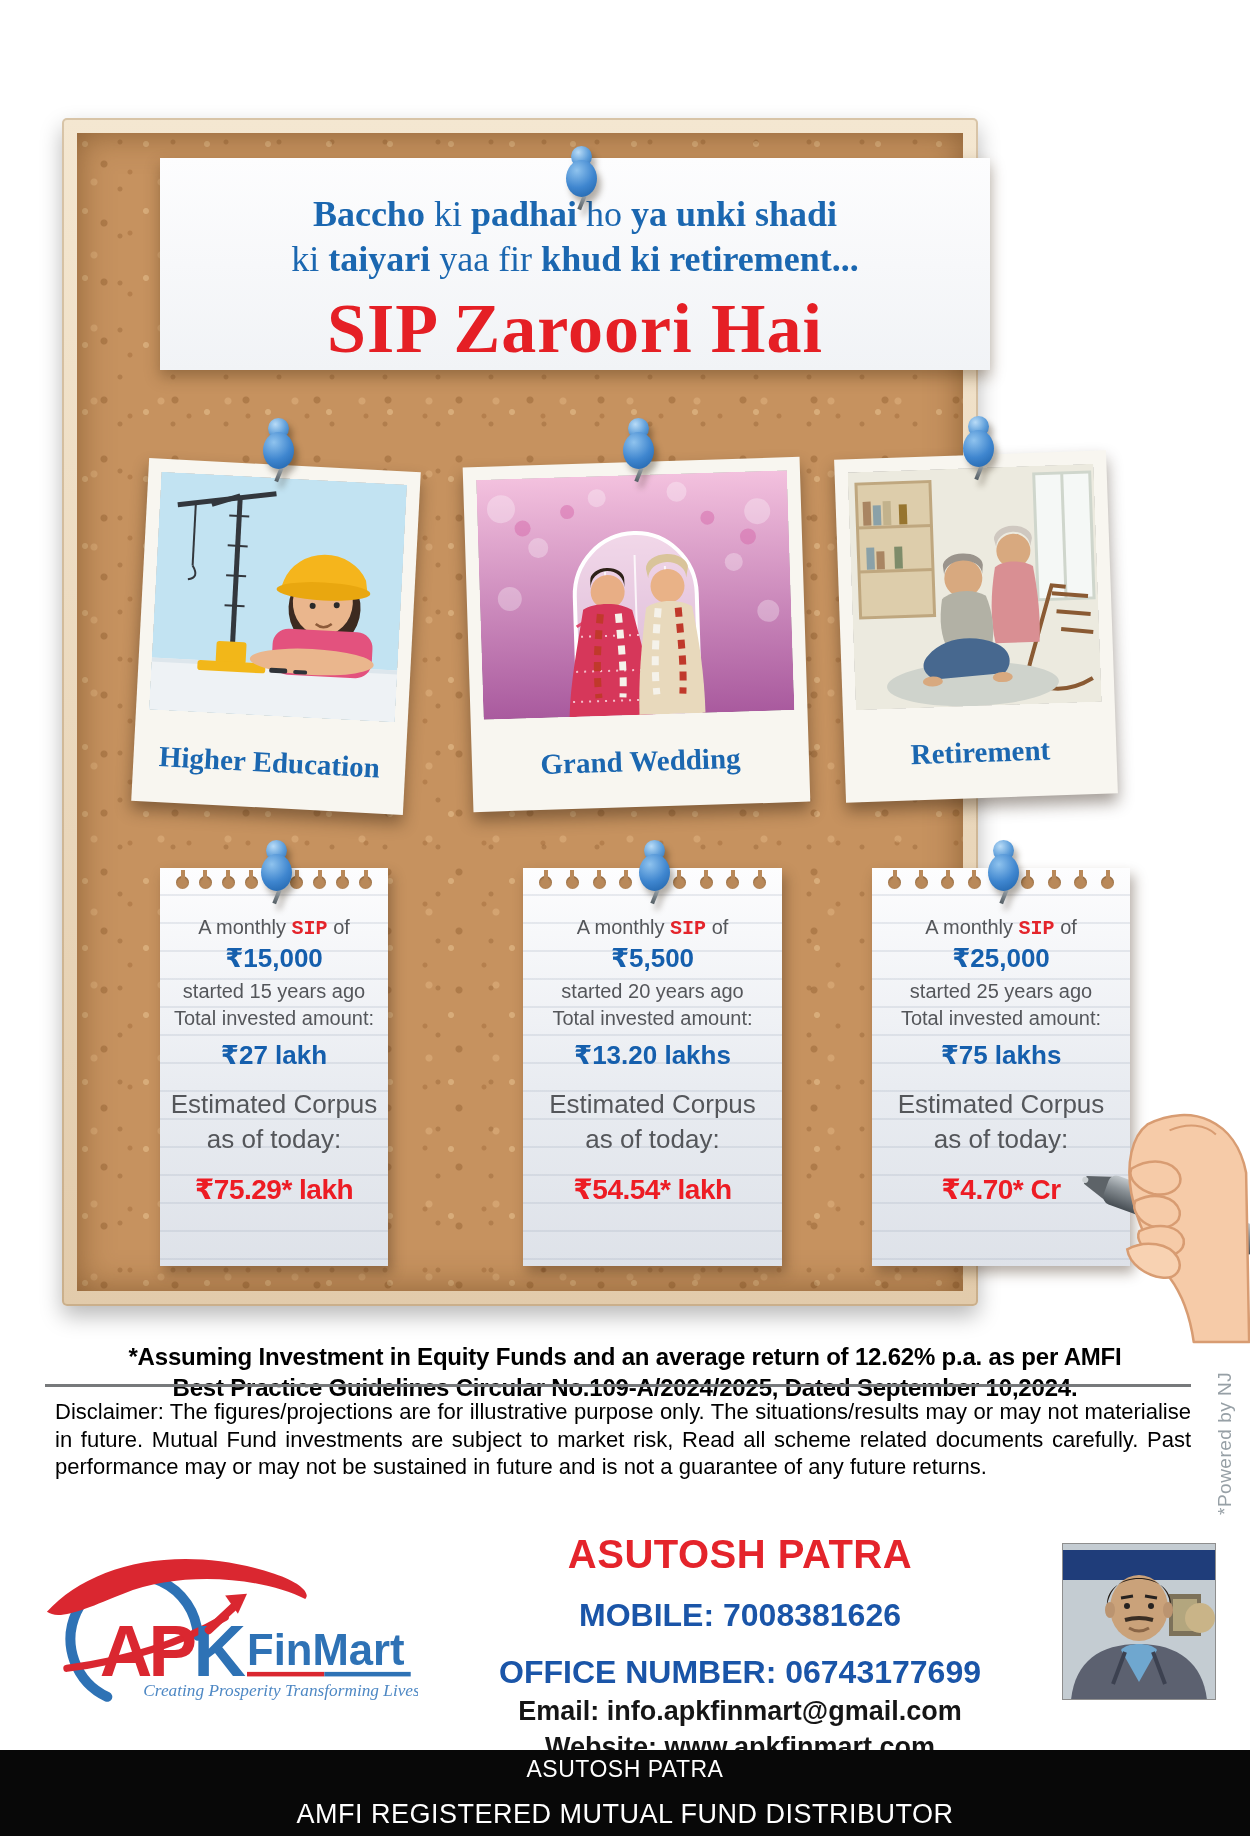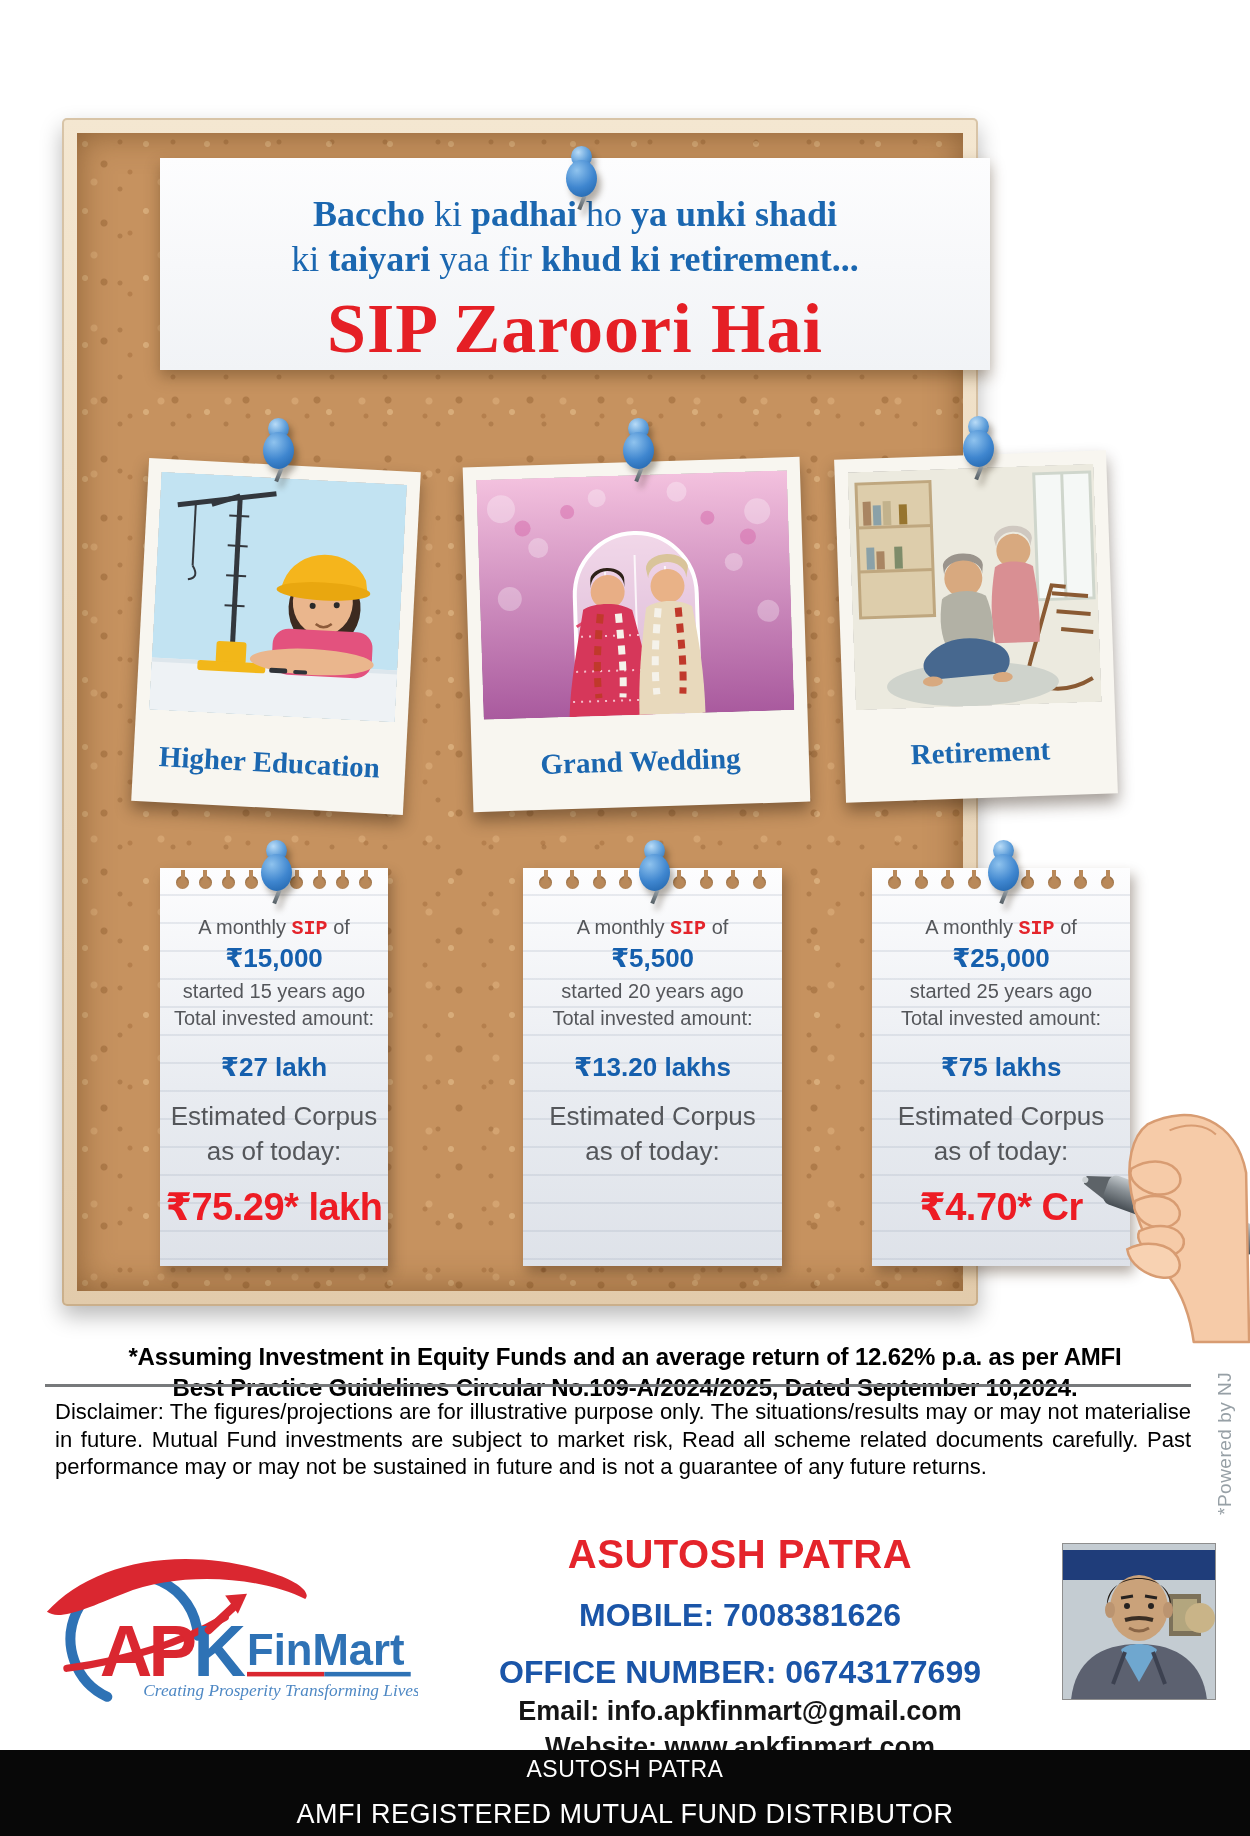--- a/index.html
+++ b/index.html
@@ -70,23 +70,23 @@
   .holes{position:absolute;left:0;top:0;width:100%;height:26px;display:flex;
        justify-content:space-between;padding:0 16px;}
   .hole{position:relative;width:13px;height:13px;margin-top:8px;border-radius:50%;background:#b9895a;
        box-shadow:inset 0 1px 2px rgba(70,40,10,.5);}
   .hole::after{content:"";position:absolute;left:50%;transform:translateX(-50%);bottom:9px;
        width:4px;height:10px;background:#b9895a;}
   .note .intro{font-size:20px;color:#54565a;}
   .note .intro .sip{color:var(--accent-red);font-weight:bold;font-family:Liberation Mono, monospace;}
   .note .amt{font-size:26px;font-weight:bold;color:#155fad;margin:3px 0 4px;}
   .note .small{font-size:20px;color:#54565a;line-height:27px;}
-  .note .amt2{font-size:26px;font-weight:bold;color:#155fad;margin-top:20px;}
+  .note .amt2{font-size:26px;font-weight:bold;color:#155fad;margin-top:8px;}
   .note .corpus-label{font-size:26px;color:#54565a;line-height:35px;margin-top:16px;}
-  .note .corpus-value{font-size:38px;font-weight:bold;color:var(--corpus-red);margin-top:16px;
+  .note .corpus-value{font-size:28px;font-weight:bold;color:var(--corpus-red);margin-top:16px;
        letter-spacing:-0.5px;text-align:center;}
 
   
   .hand{position:absolute;left:1072px;top:1072px;width:178px;height:272px;z-index:10;}
 
   
   .footnote{position:absolute;left:20px;top:1341px;width:1210px;text-align:center;color:#000;
        font-size:24px;line-height:31px;font-weight:bold;letter-spacing:-0.2px;}
   .divider{position:absolute;left:45px;top:1384px;width:1146px;height:3px;background:#77797b;}
   .disclaimer{position:absolute;left:55px;top:1398px;width:1136px;font-size:22px;line-height:27.5px;
@@ -289,20 +289,21 @@
       </div>
     <div class="intro"><span>A monthly </span><span class="sip">SIP</span><span> of</span></div>
     <div class="amt">₹5,500</div>
     <div class="small">started 20 years ago</div>
     <div class="small">Total invested amount:</div>
     <div class="amt2">₹13.20 lakhs</div>
     <div class="corpus-label">
         <div>Estimated Corpus</div>
         <div>as of today:</div>
       </div>
+    <div class="corpus-value">₹54.54* lakh</div>
   </div>
 
   <div class="note n3">
     <div class="holes">
         <span class="hole"></span>
         <span class="hole"></span>
         <span class="hole"></span>
         <span class="hole"></span>
         <span class="hole"></span>
         <span class="hole"></span>

